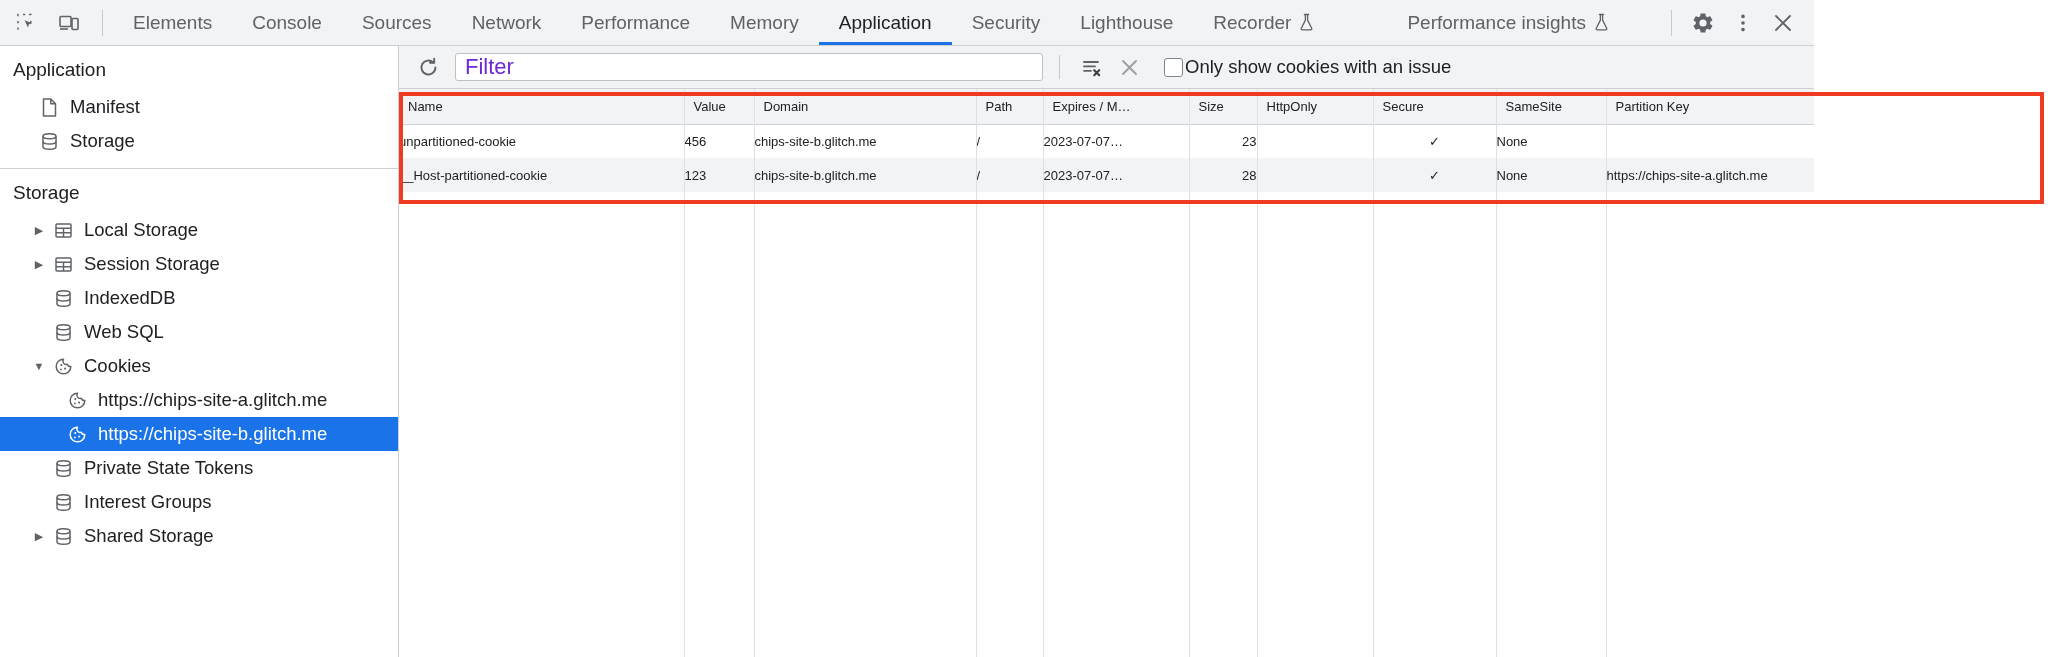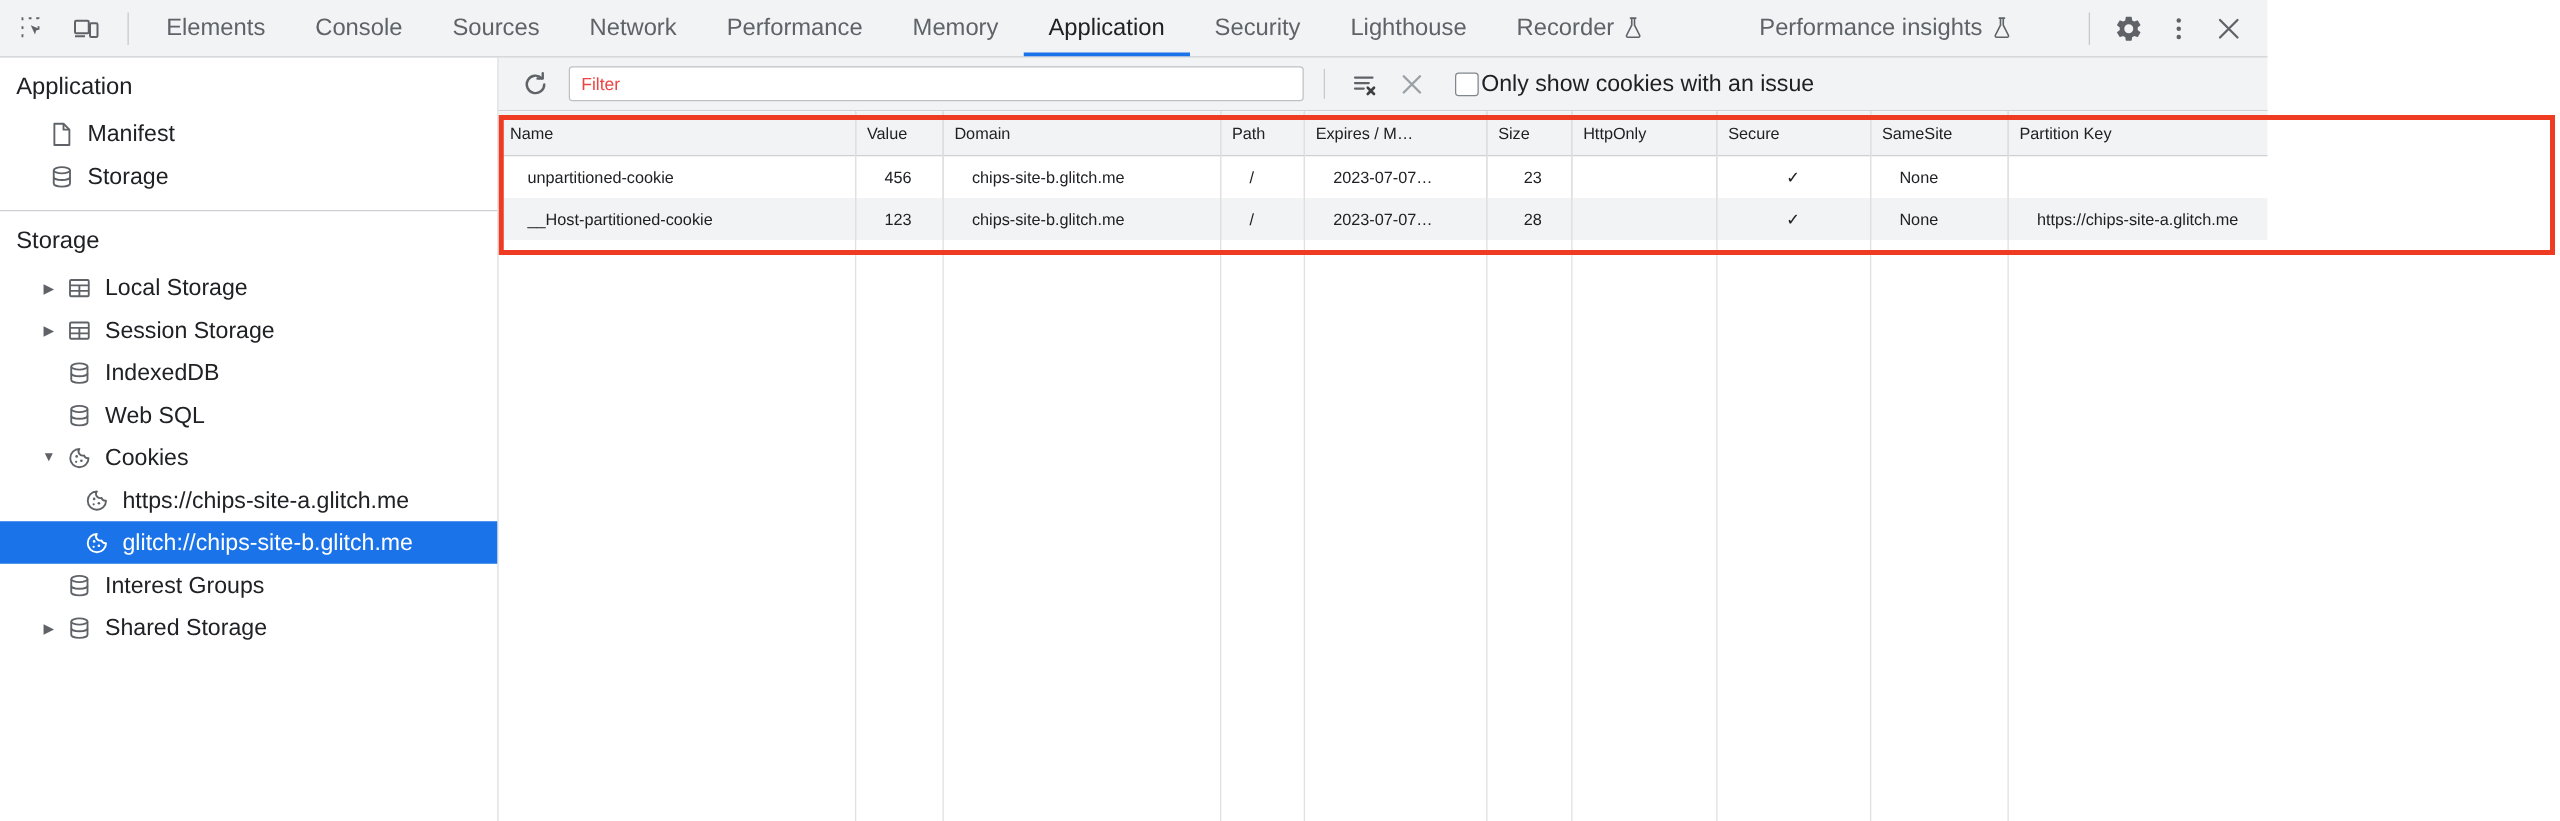--- a/index.html
+++ b/index.html
@@ -166,22 +166,22 @@
     width: 30px; height: 30px;
     display: flex; align-items: center; justify-content: center;
     border-radius: 3px;
   }
   .filter-input {
     flex: 1;
     height: 28px;
     background: #ffffff;
     border: 1px solid #bdc1c6;
     border-radius: 3px;
-    font-size: 14px;
-    color: #ef4444;
+    font-size: 22px;
+    color: #6d28d9;
     padding: 0 9px;
     display: flex;
     align-items: center;
     margin-left: 4px;
     max-width: 588px;
   }
   .fb-sep {
     width: 1px; height: 24px;
     background: #c6c9cd;
     margin: 0 8px;
@@ -224,21 +224,21 @@
     padding: 0 9px;
     border-right: 1px solid #cdd0d4;
     border-bottom: 1px solid #cdd0d4;
     white-space: nowrap;
     overflow: hidden;
     text-overflow: ellipsis;
     color: #202124;
   }
   table.cookies td {
     height: 34px;
-    padding: 0 23px;
+    padding: 0 0;
     border-right: 1px solid #e0e0e0;
     white-space: nowrap;
     overflow: hidden;
     text-overflow: ellipsis;
   }
   table.cookies tr.row-odd td { background: #ffffff; }
   table.cookies tr.row-even td { background: #f1f3f4; }
   td.num, th.num { text-align: right; }
   td.ctr { text-align: center; }
   td.name-cell { padding-left: 26px; }
@@ -478,23 +478,36 @@
 
         <div class="sb-item selected" style="padding-left:64px;">
           <span class="sb-ico">
             <svg width="21" height="21" viewBox="0 0 21 21">
               <path d="M10.5 3.2a7.3 7.3 0 1 0 7.3 7.3 3.4 3.4 0 0 1-3.6-2.2 3.3 3.3 0 0 1-3.7-5.1z" fill="none" stroke="#ffffff" stroke-width="1.5" stroke-linejoin="round"></path>
               <circle cx="8.3" cy="9.1" r="1.05" fill="#ffffff"></circle>
               <circle cx="12.1" cy="12.6" r="1.05" fill="#ffffff"></circle>
               <circle cx="7.9" cy="13.4" r="0.9" fill="#ffffff"></circle>
             </svg>
           </span>
-          <span class="sb-label">glitch://chips-site-b.glitch.me</span>
-        </div>
-
+          <span class="sb-label">https://chips-site-b.glitch.me</span>
+        </div>
+
+        <div class="sb-item" style="padding-left:28px;">
+          <span class="twisty"></span>
+          <span class="sb-ico">
+            <svg width="21" height="21" viewBox="0 0 21 21">
+              <g fill="none" stroke="#5f6368" stroke-width="1.5">
+                <ellipse cx="10.5" cy="5.2" rx="6.5" ry="2.5"></ellipse>
+                <path d="M4 5.2v10.6c0 1.4 2.9 2.5 6.5 2.5s6.5-1.1 6.5-2.5V5.2"></path>
+                <path d="M4 10.5c0 1.4 2.9 2.5 6.5 2.5s6.5-1.1 6.5-2.5"></path>
+              </g>
+            </svg>
+          </span>
+          <span class="sb-label">Private State Tokens</span>
+        </div>
 
         <div class="sb-item" style="padding-left:28px;">
           <span class="twisty"></span>
           <span class="sb-ico">
             <svg width="21" height="21" viewBox="0 0 21 21">
               <g fill="none" stroke="#5f6368" stroke-width="1.5">
                 <ellipse cx="10.5" cy="5.2" rx="6.5" ry="2.5"></ellipse>
                 <path d="M4 5.2v10.6c0 1.4 2.9 2.5 6.5 2.5s6.5-1.1 6.5-2.5V5.2"></path>
                 <path d="M4 10.5c0 1.4 2.9 2.5 6.5 2.5s6.5-1.1 6.5-2.5"></path>
               </g>

